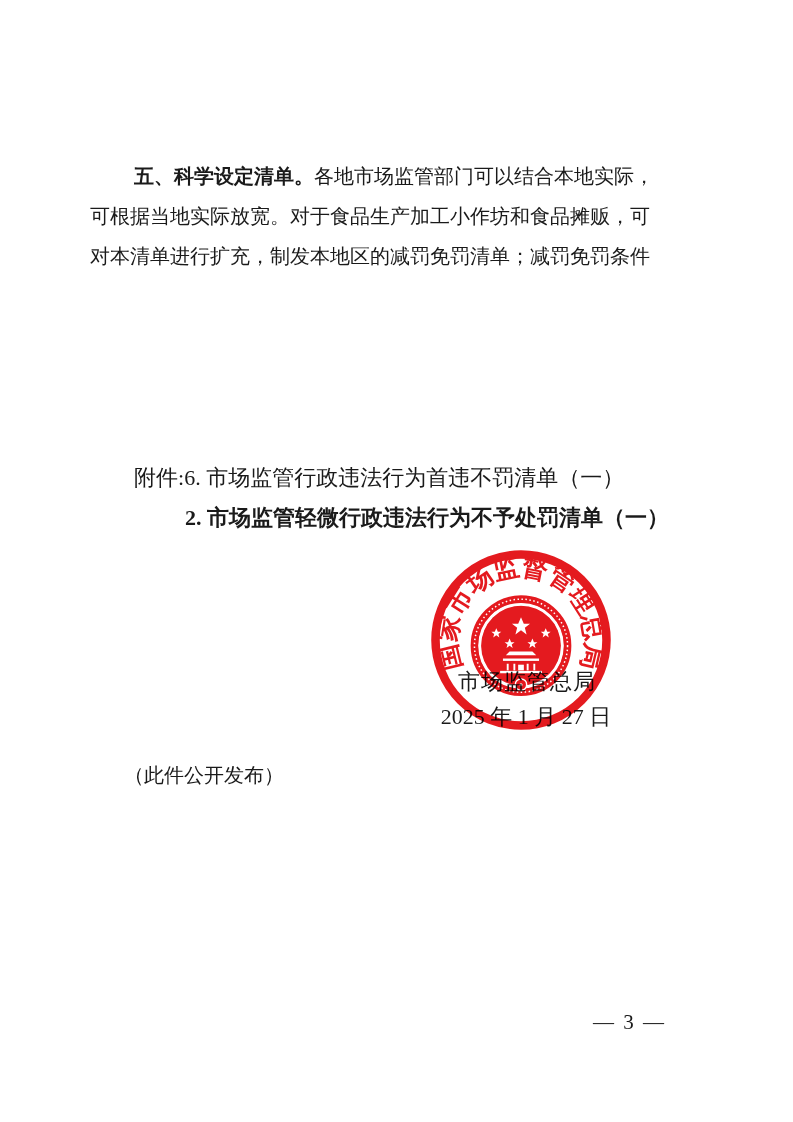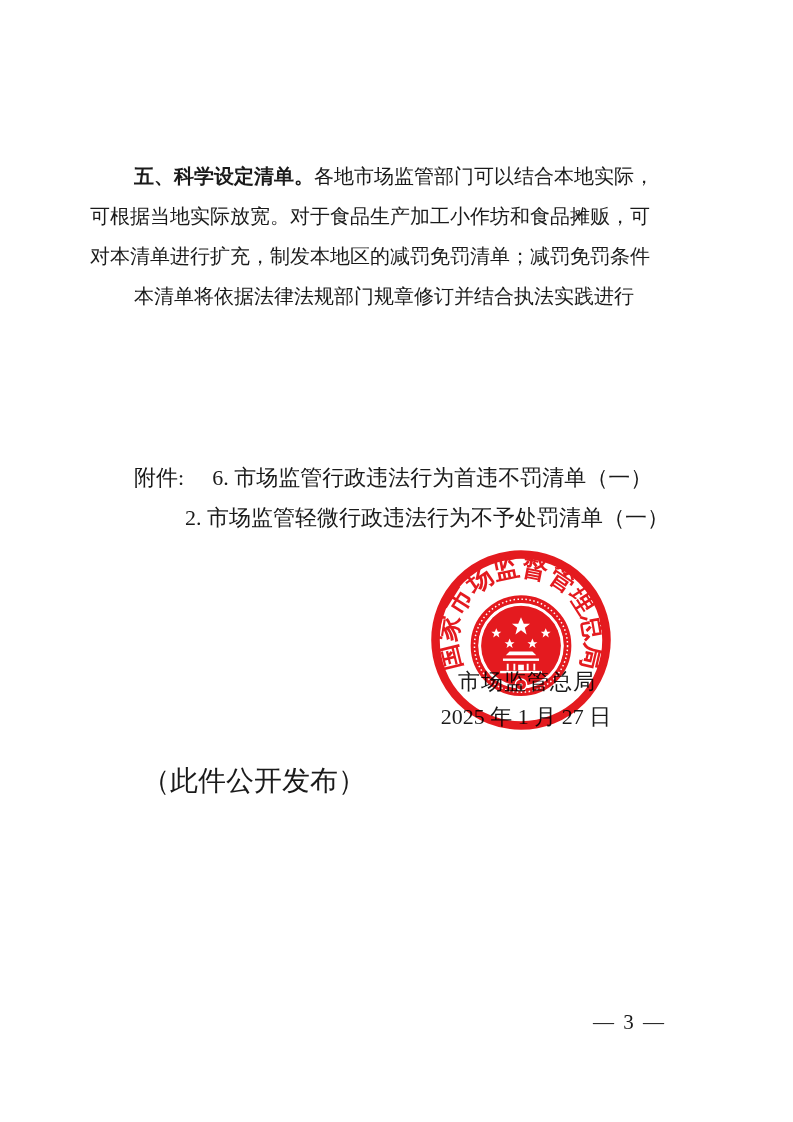--- a/index.html
+++ b/index.html
@@ -17,60 +17,59 @@
     font-size:20px;line-height:40px;
   }
   .line{white-space:nowrap;height:40px;}
   .indent{padding-left:44px;}
   .lead{font-weight:600;}
   .attachments{
     position:absolute;left:134px;top:458px;
     font-size:22px;line-height:40px;
   }
   .att-row{white-space:nowrap;height:40px;}
-  .att-row2{padding-left:51px;}
-  .att-label{margin-right:28px;}
+  .att-row2{padding-left:51px;font-weight:bold;}
+  .att-label{margin-right:0;}
   .seal{
     position:absolute;left:426px;top:545px;width:190px;height:190px;
     color:#e30d12;
     opacity:0.95;
     mix-blend-mode:multiply;
   }
   .seal text{
     font-family:"Liberation Serif","DejaVu Serif",serif;
     font-weight:bold;
     fill:#e30d12;
   }
   .issuer{
     position:absolute;left:427px;top:667px;width:200px;
     text-align:center;font-size:22px;letter-spacing:1px;
   }
   .sign-date{
     position:absolute;left:426px;top:702px;width:200px;
     text-align:center;font-size:22px;
   }
   .publish-note{
-    position:absolute;left:142px;top:762px;
-    font-size:28px;
+    position:absolute;left:124px;top:762px;
+    font-size:20px;
   }
   .page-number{
     position:absolute;left:593px;top:1010px;
     font-size:21px;letter-spacing:2px;
   }
 </style>
 </head>
 <body>
 
 <div class="page">
 
   <div class="content">
     <div class="line indent"><span class="lead">五、科学设定清单。</span><span>各地市场监管部门可以结合本地实际，</span></div>
     <div class="line">可根据当地实际放宽。对于食品生产加工小作坊和食品摊贩，可</div>
     <div class="line">对本清单进行扩充，制发本地区的减罚免罚清单；减罚免罚条件</div>
-    <div class="line indent">本清单将依据法律法规部门规章修订并结合执法实践进行</div>
   </div>
 
   <div class="attachments">
     <div class="att-row"><span class="att-label">附件:</span><span>6. 市场监管行政违法行为首违不罚清单（一）</span></div>
     <div class="att-row att-row2"><span>2. 市场监管轻微行政违法行为不予处罚清单（一）</span></div>
   </div>
 
   <div class="issuer">市场监管总局</div>
   <div class="sign-date">2025 年 1 月 27 日</div>
 

